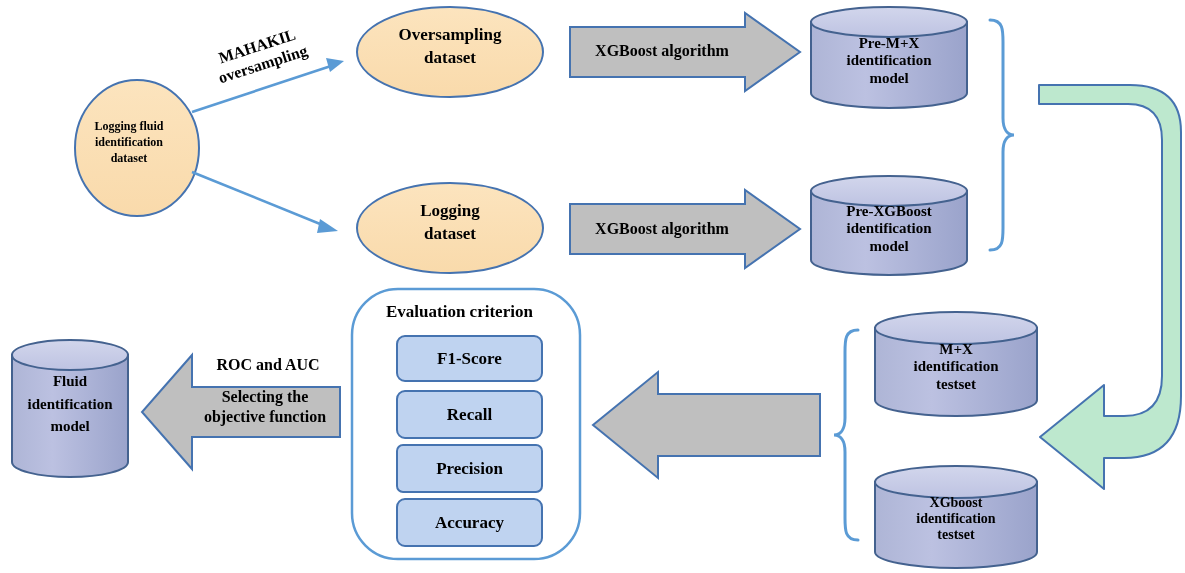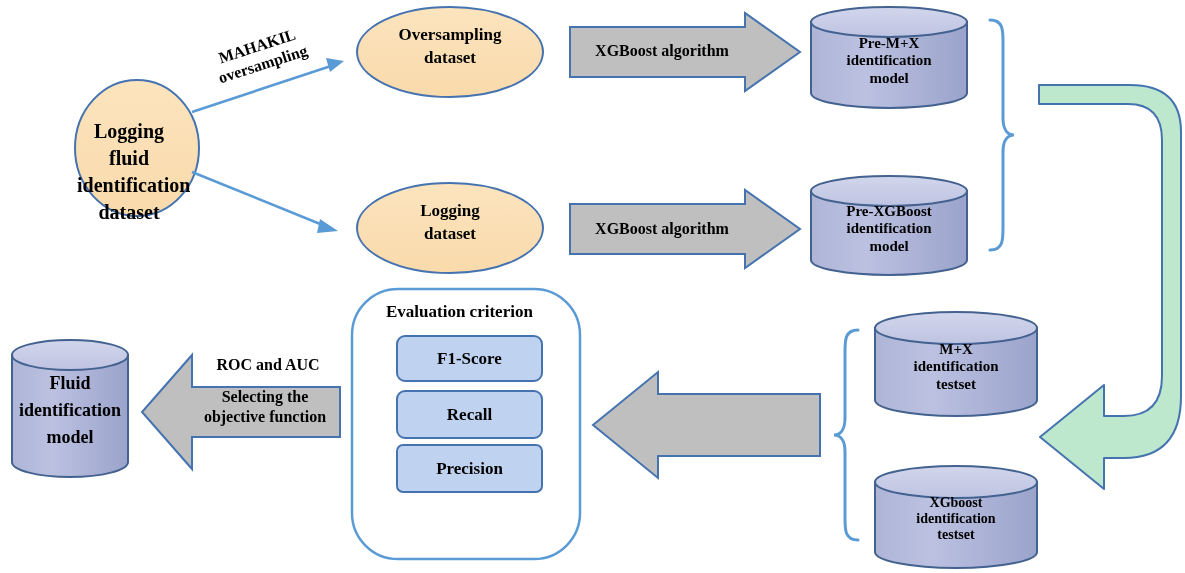--- a/index.html
+++ b/index.html
@@ -114,21 +114,21 @@
          Q1181,85 1130,85
          L1039,85 Z" fill="#BDE8CE" stroke="#4573B0" stroke-width="2" stroke-linejoin="round"></path>
 
     <rect x="352" y="289" width="228" height="270" rx="46" ry="46" fill="none" stroke="#5B9BD5" stroke-width="2.5"></rect>
 
     <polygon points="820,394 658,394 658,372 593,425 658,478 658,456 820,456" fill="#BFBFBF" stroke="#4573B0" stroke-width="2"></polygon>
 
     <polygon points="340,387 192,387 192,355 142,412 192,469 192,437 340,437" fill="#BFBFBF" stroke="#4573B0" stroke-width="2"></polygon>
   </svg>
 
-  <div class="ell-text" style="left:77px;top:118px;width:104px;font-size:20px;white-space:pre-line;">Logging fluid
+  <div class="ell-text" style="left:77px;top:118px;width:104px;font-size:12px;white-space:pre-line;">Logging fluid
 identification
 dataset</div>
 
   <div class="ell-text" style="left:365px;top:24px;width:170px;font-size:17px;white-space:pre-line;">Oversampling
 dataset</div>
 
   <div class="ell-text" style="left:365px;top:200px;width:170px;font-size:17px;white-space:pre-line;">Logging
 dataset</div>
 
   <div class="rotlbl" style="left:195px;top:36px;width:130px;font-size:16px;transform:rotate(-18deg);">MAHAKIL
@@ -147,29 +147,30 @@
 model</div>
 
   <div class="cyl-text" style="left:881px;top:341px;width:150px;font-size:15px;white-space:pre-line;">M+X
 identification
 testset</div>
 
   <div class="cyl-text" style="left:881px;top:495px;width:150px;font-size:14px;white-space:pre-line;">XGboost
 identification
 testset</div>
 
-  <div class="cyl-text" style="left:8px;top:370px;width:124px;font-size:18px;line-height:1.5;white-space:pre-line;">Fluid
+  <div class="cyl-text" style="left:8px;top:370px;width:124px;font-size:15px;line-height:1.5;white-space:pre-line;">Fluid
 identification
 model</div>
 
 
   <div class="arrowtext" style="left:196px;top:355px;width:144px;font-size:16px;">ROC and AUC</div>
 
   <div class="arrowtext" style="left:186px;top:387px;width:158px;font-size:16px;">Selecting the
 objective function</div>
 
   <div class="evaltitle" style="left:386px;top:302px;width:168px;">Evaluation criterion</div>
 
   <div class="metric" style="left:396px;top:335px;width:143px;height:43px;">F1-Score</div>
   <div class="metric" style="left:396px;top:390px;width:143px;height:45px;">Recall</div>
   <div class="metric" style="left:396px;top:444px;width:143px;height:45px;border-radius:7px;">Precision</div>
+  <div class="metric" style="left:396px;top:498px;width:143px;height:45px;">Accuracy</div>
 
 </div>
 
 </body></html>

